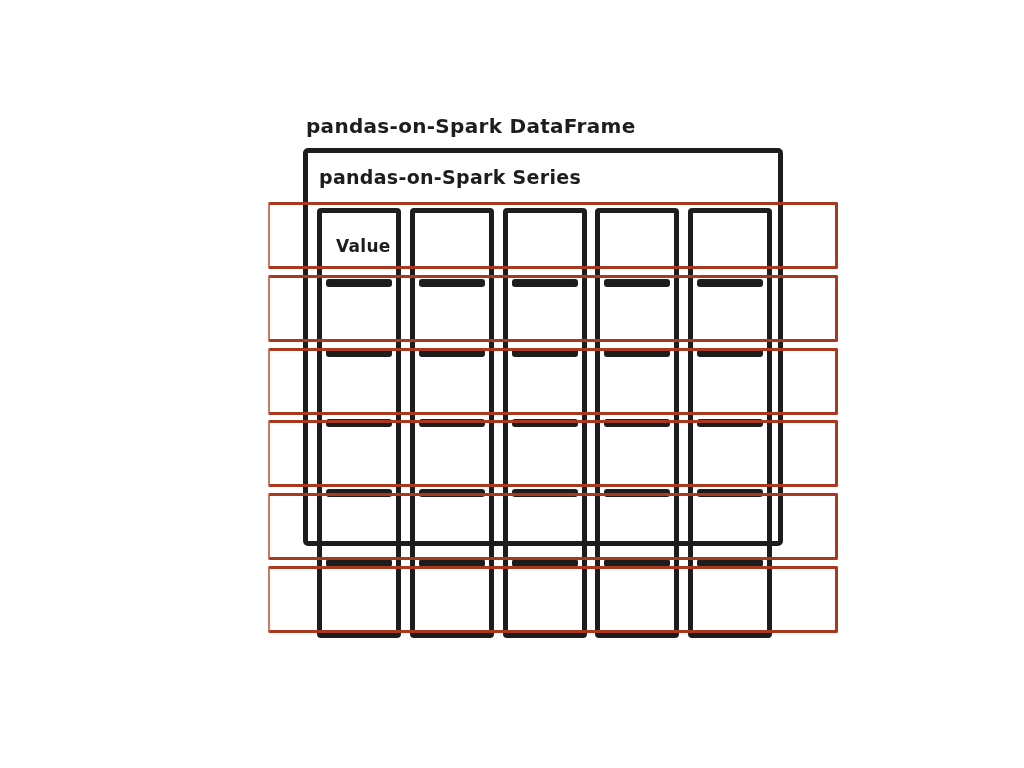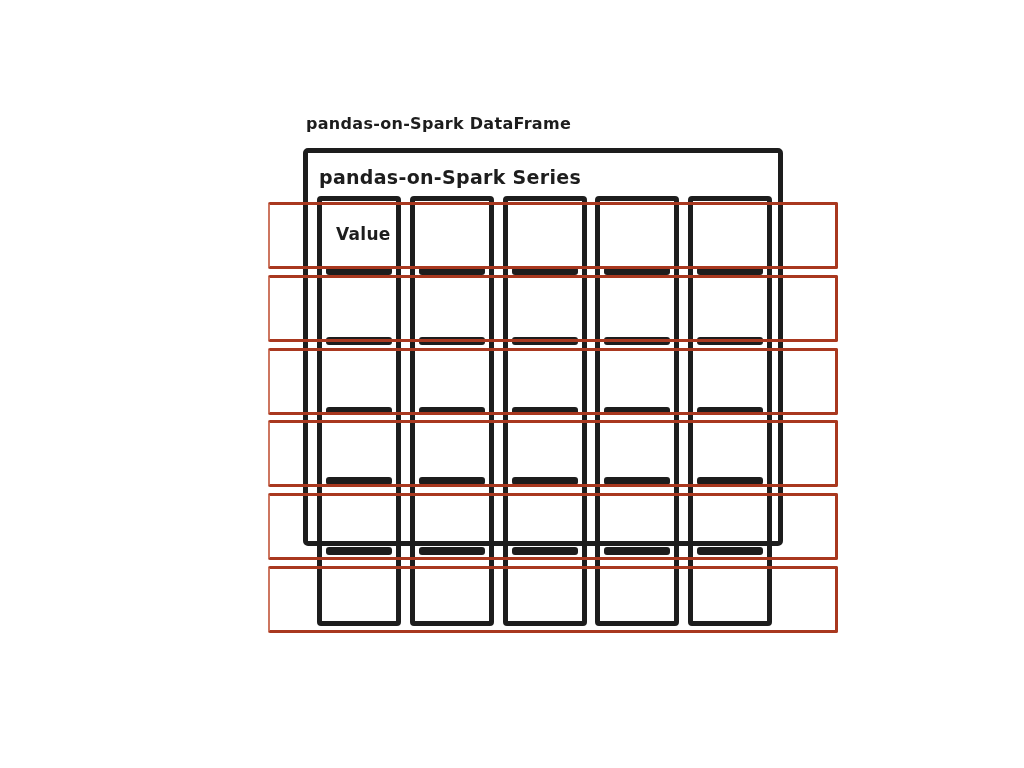--- a/index.html
+++ b/index.html
@@ -13,21 +13,21 @@
     height: 768px;
     background: var(--background, #ffffff);
     font-family: "DejaVu Sans", sans-serif;
     overflow: hidden;
   }
   
   .df-title {
     position: absolute;
     left: 306px;
     top: 114px;
-    font-size: 16px;
+    font-size: 20px;
     font-weight: 600;
     letter-spacing: 0.3px;
     color: var(--frame-stroke, #1d1d1d);
     white-space: nowrap;
   }
   
   .df-frame {
     position: absolute;
     left: 303px;
     top: 148px;
@@ -45,21 +45,21 @@
     font-size: 19px;
     font-weight: 600;
     letter-spacing: 0.3px;
     color: var(--frame-stroke, #1d1d1d);
     white-space: nowrap;
   }
   
   .columns {
     position: absolute;
     left: 317px;
-    top: 196px;
+    top: 208px;
     width: 455px;
     height: 430px;
     display: flex;
     justify-content: space-between;
     z-index: 2;
   }
   .series-col {
     width: 84px;
     height: 100%;
     border: 5px solid var(--frame-stroke, #1d1d1d);

